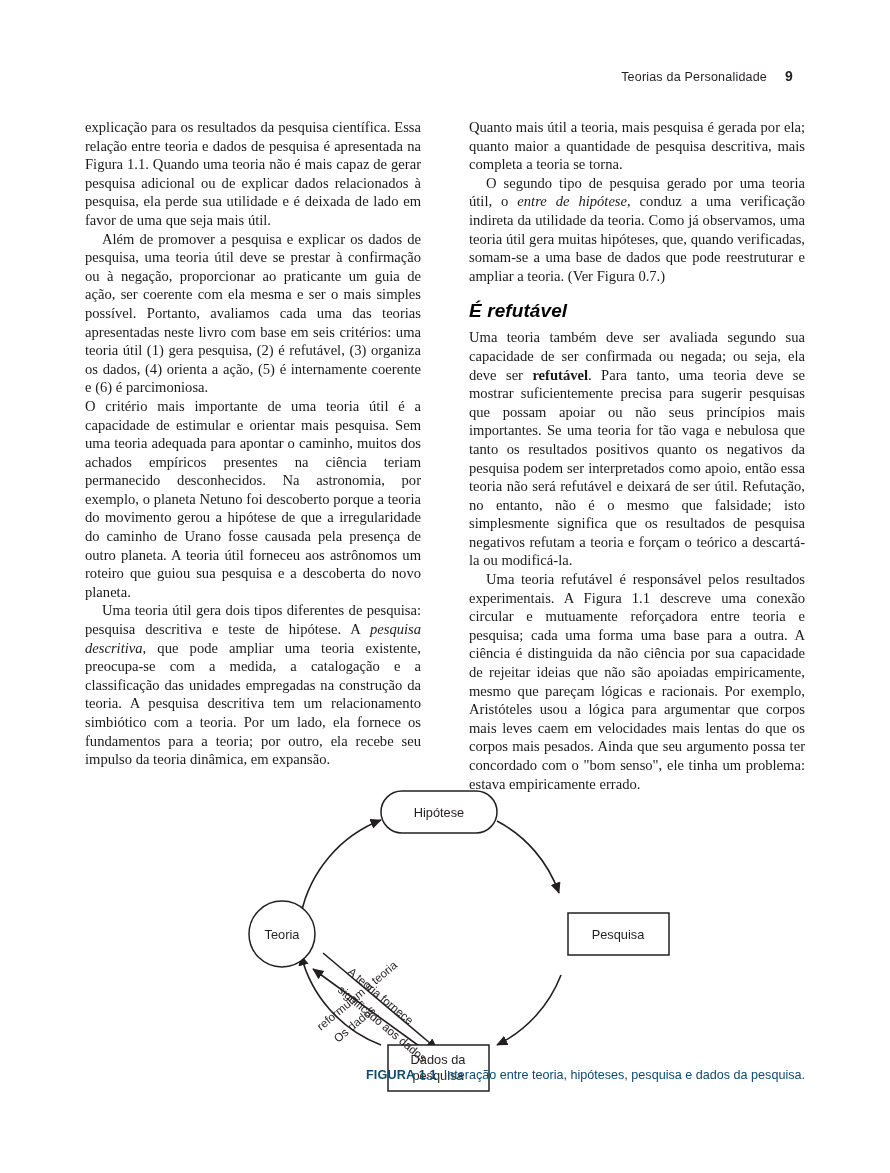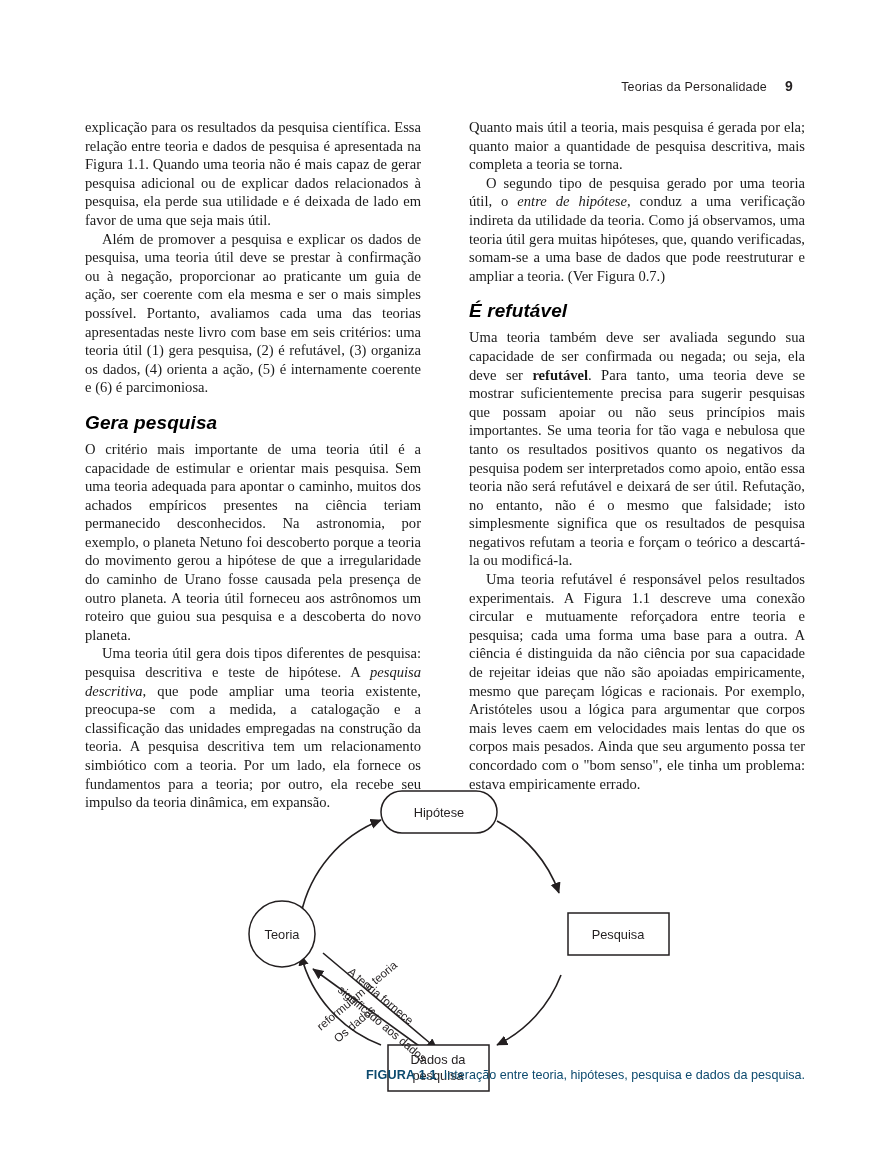--- a/index.html
+++ b/index.html
@@ -16,21 +16,21 @@
     overflow: hidden;
   }
   .page {
     position: absolute;
     left: 0; top: 0;
     width: 890px;
     height: 1173px;
   }
   .header {
     position: absolute;
-    top: 78px;
+    top: 68px;
     right: 97px;
     display: flex;
     align-items: baseline;
     gap: 18px;
     font-family: "Liberation Sans", sans-serif;
     font-size: 12.5px;
     color: #231f20;
     letter-spacing: 0.2px;
   }
   .header .pagenum {
@@ -122,21 +122,20 @@
   <div class="header">
     <span>Teorias da Personalidade</span>
     <span class="pagenum">9</span>
   </div>
 
   <div class="columns">
 
     <div class="col">
       <p>explicação para os resultados da pesquisa científica. Essa relação entre teoria e dados de pesquisa é apresentada na Figura 1.1. Quando uma teoria não é mais capaz de gerar pesquisa adicional ou de explicar dados relacionados à pesquisa, ela perde sua utilidade e é deixada de lado em favor de uma que seja mais útil.</p>
       <p class="indent">Além de promover a pesquisa e explicar os dados de pesquisa, uma teoria útil deve se prestar à confirmação ou à negação, proporcionar ao praticante um guia de ação, ser coerente com ela mesma e ser o mais simples possível. Portanto, avaliamos cada uma das teorias apresentadas neste livro com base em seis critérios: uma teoria útil (1) gera pesquisa, (2) é refutável, (3) organiza os dados, (4) orienta a ação, (5) é internamente coerente e (6) é parcimoniosa.</p>
-      <h2 class="sub first-sub">Gera pesquisa</h2>
       <p>O critério mais importante de uma teoria útil é a capacidade de estimular e orientar mais pesquisa. Sem uma teoria adequada para apontar o caminho, muitos dos achados empíricos presentes na ciência teriam permanecido desconhecidos. Na astronomia, por exemplo, o planeta Netuno foi descoberto porque a teoria do movimento gerou a hipótese de que a irregularidade do caminho de Urano fosse causada pela presença de outro planeta. A teoria útil forneceu aos astrônomos um roteiro que guiou sua pesquisa e a descoberta do novo planeta.</p>
       <p class="indent"><span>Uma teoria útil gera dois tipos diferentes de pesquisa: pesquisa descritiva e teste de hipótese. A </span><em>pesquisa descritiva</em><span>, que pode ampliar uma teoria existente, preocupa-se com a medida, a catalogação e a classificação das unidades empregadas na construção da teoria. A pesquisa descritiva tem um relacionamento simbiótico com a teoria. Por um lado, ela fornece os fundamentos para a teoria; por outro, ela recebe seu impulso da teoria dinâmica, em expansão.</span></p>
     </div>
 
     <div class="col">
       <p>Quanto mais útil a teoria, mais pesquisa é gerada por ela; quanto maior a quantidade de pesquisa descritiva, mais completa a teoria se torna.</p>
       <p class="indent"><span>O segundo tipo de pesquisa gerado por uma teoria útil, o </span><em>entre de hipótese</em><span>, conduz a uma verificação indireta da utilidade da teoria. Como já observamos, uma teoria útil gera muitas hipóteses, que, quando verificadas, somam-se a uma base de dados que pode reestruturar e ampliar a teoria. (Ver Figura 0.7.)</span></p>
       <h2 class="sub first-sub">É refutável</h2>
       <p><span>Uma teoria também deve ser avaliada segundo sua capacidade de ser confirmada ou negada; ou seja, ela deve ser </span><strong>refutável</strong><span>. Para tanto, uma teoria deve se mostrar suficientemente precisa para sugerir pesquisas que possam apoiar ou não seus princípios mais importantes. Se uma teoria for tão vaga e nebulosa que tanto os resultados positivos quanto os negativos da pesquisa podem ser interpretados como apoio, então essa teoria não será refutável e deixará de ser útil. Refutação, no entanto, não é o mesmo que falsidade; isto simplesmente significa que os resultados de pesquisa negativos refutam a teoria e forçam o teórico a descartá-la ou modificá-la.</span></p>
       <p class="indent">Uma teoria refutável é responsável pelos resultados experimentais. A Figura 1.1 descreve uma conexão circular e mutuamente reforçadora entre teoria e pesquisa; cada uma forma uma base para a outra. A ciência é distinguida da não ciência por sua capacidade de rejeitar ideias que não são apoiadas empiricamente, mesmo que pareçam lógicas e racionais. Por exemplo, Aristóteles usou a lógica para argumentar que corpos mais leves caem em velocidades mais lentas do que os corpos mais pesados. Ainda que seu argumento possa ter concordado com o "bom senso", ele tinha um problema: estava empiricamente errado.</p>

